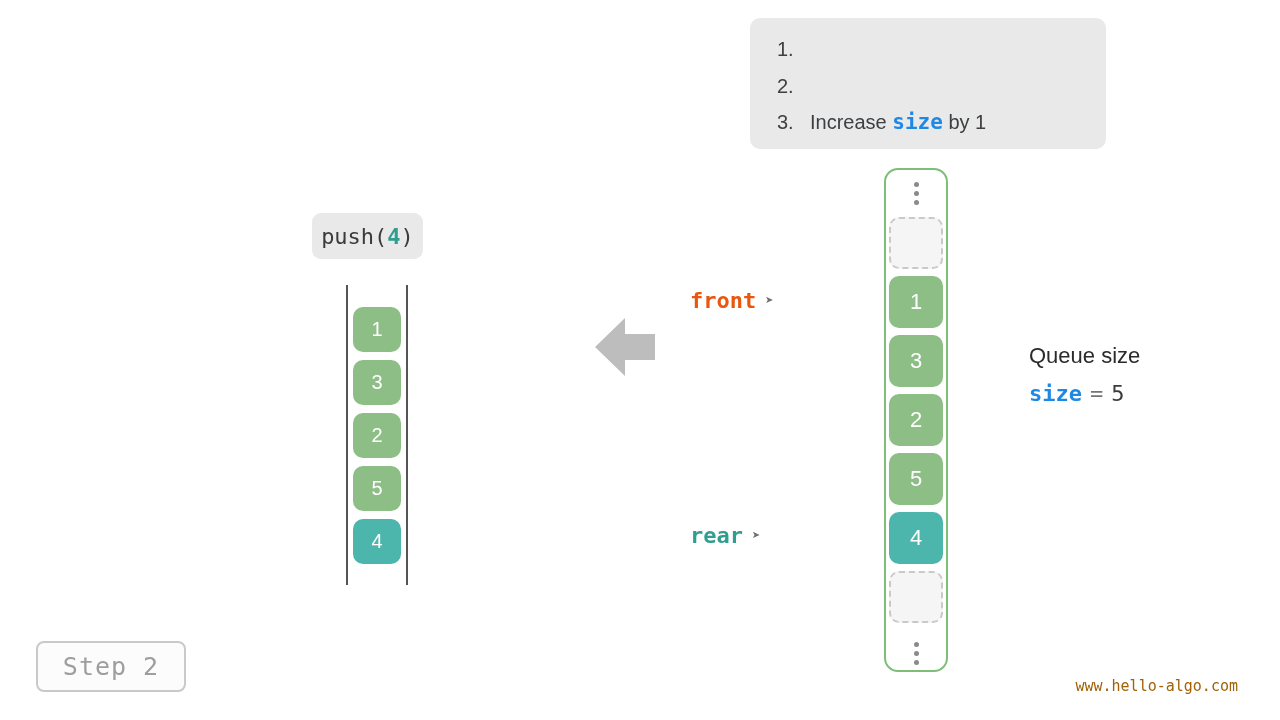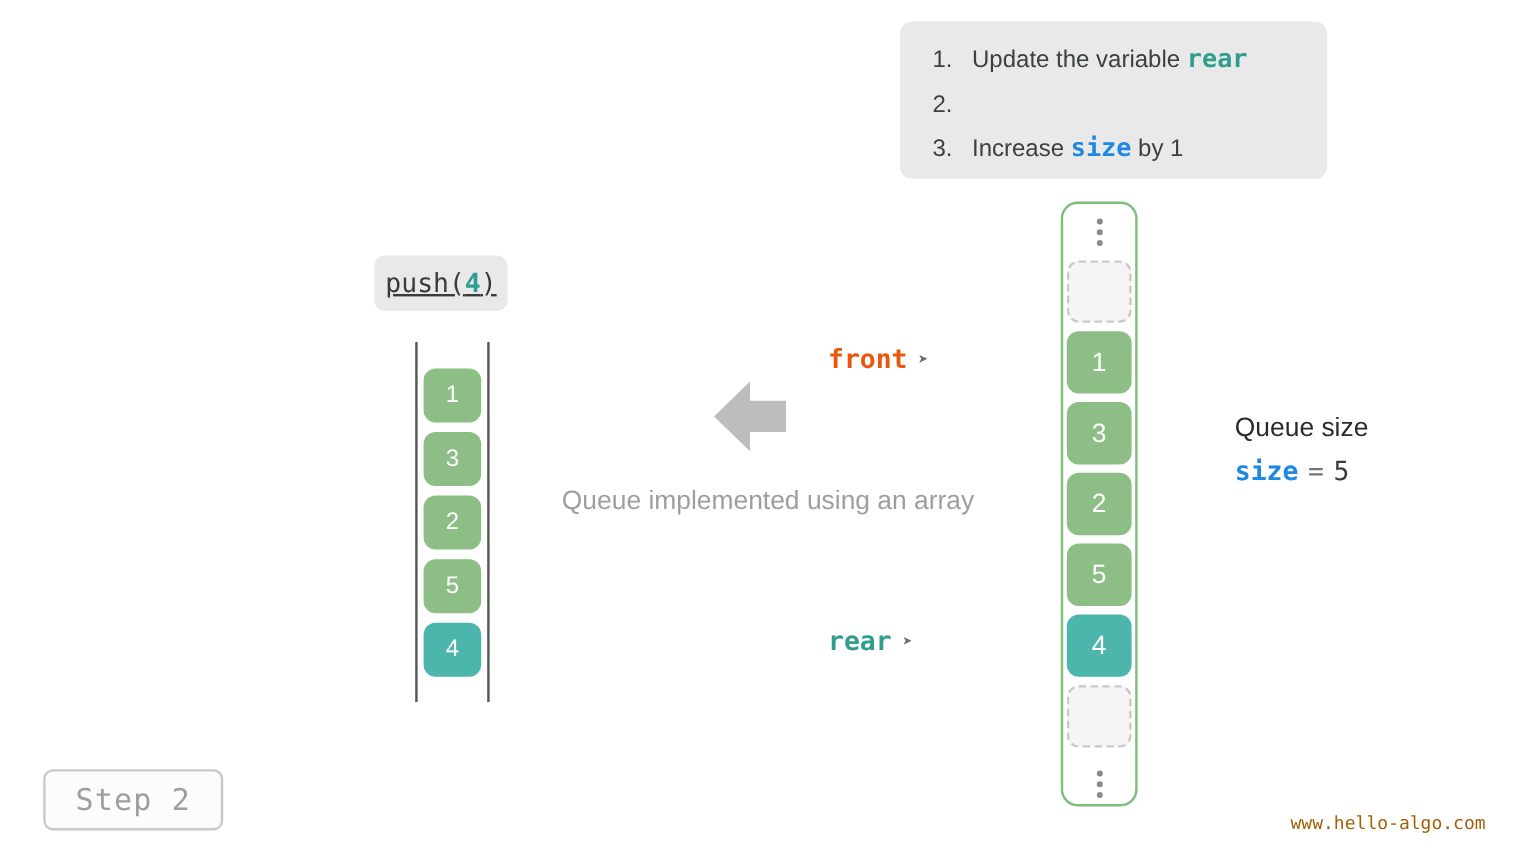--- a/index.html
+++ b/index.html
@@ -11,21 +11,21 @@
            background: #e9e9e9; border-radius: 10px; padding: 13px 0 0 27px; }
   .iline { display: flex; align-items: baseline; font-size: 20px; color: #3c4043; line-height: 36.5px; }
   .inum { width: 33px; flex: 0 0 33px; }
   .code { font-family: "DejaVu Sans Mono", monospace; font-weight: bold; font-size: 21px; }
   .code.teal { color: #2f9e8f; }
   .code.blue { color: #1e88e5; }
 
   
   .push-box { position: absolute; left: 312px; top: 213px; width: 111px; height: 46px;
               background: #e9e9e9; border-radius: 9px; display: flex; align-items: center; justify-content: center;
-              font-family: "DejaVu Sans Mono", monospace; font-size: 22px; color: #3b3b3b; text-decoration: underline; }
+              font-family: "DejaVu Sans Mono", monospace; font-size: 22px; color: #3b3b3b; }
   .push-box .arg { color: #2f9e8f; font-weight: bold; }
 
   
   .stack { position: absolute; left: 346px; top: 285px; width: 62px; height: 300px;
            border-left: 2px solid #555; border-right: 2px solid #555;
            display: flex; flex-direction: column; align-items: center; padding-top: 22px; gap: 8px; }
   .scell { width: 48px; height: 45px; border-radius: 10px; background: #8cbe86; color: #fff;
            display: flex; align-items: center; justify-content: center; font-size: 20px; font-weight: 500; }
   .scell.hl { background: #4db6ac; }
 
@@ -78,21 +78,20 @@
                font-family: "DejaVu Sans Mono", monospace; font-size: 15px; color: #a16207; text-align: right; }
 </style>
 </head>
 <body>
 
 <div class="canvas">
 
   <section class="instr">
     <div class="iline">
       <span class="inum">1.</span>
-      <span><span>Update the variable </span><span class="code teal">rear</span><span></span></span>
     </div>
     <div class="iline">
       <span class="inum">2.</span>
     </div>
     <div class="iline">
       <span class="inum">3.</span>
       <span><span>Increase </span><span class="code blue">size</span><span> by 1</span></span>
     </div>
   </section>
 
@@ -109,21 +108,20 @@
     <div class="scell">5</div>
     <div class="scell hl">4</div>
   </div>
 
   <div class="big-arrow">
     <svg width="60" height="58" viewBox="0 0 60 58">
       <polygon points="0,29 30,0 30,16 60,16 60,42 30,42 30,58" fill="#bdbdbd"></polygon>
     </svg>
   </div>
 
-  <div class="caption">Queue implemented using an array</div>
 
   <div class="array-box">
     <div class="dots">
         <i></i>
         <i></i>
         <i></i>
       </div>
     <div class="acell empty"></div>
     <div class="acell">1</div>
     <div class="acell">3</div>

